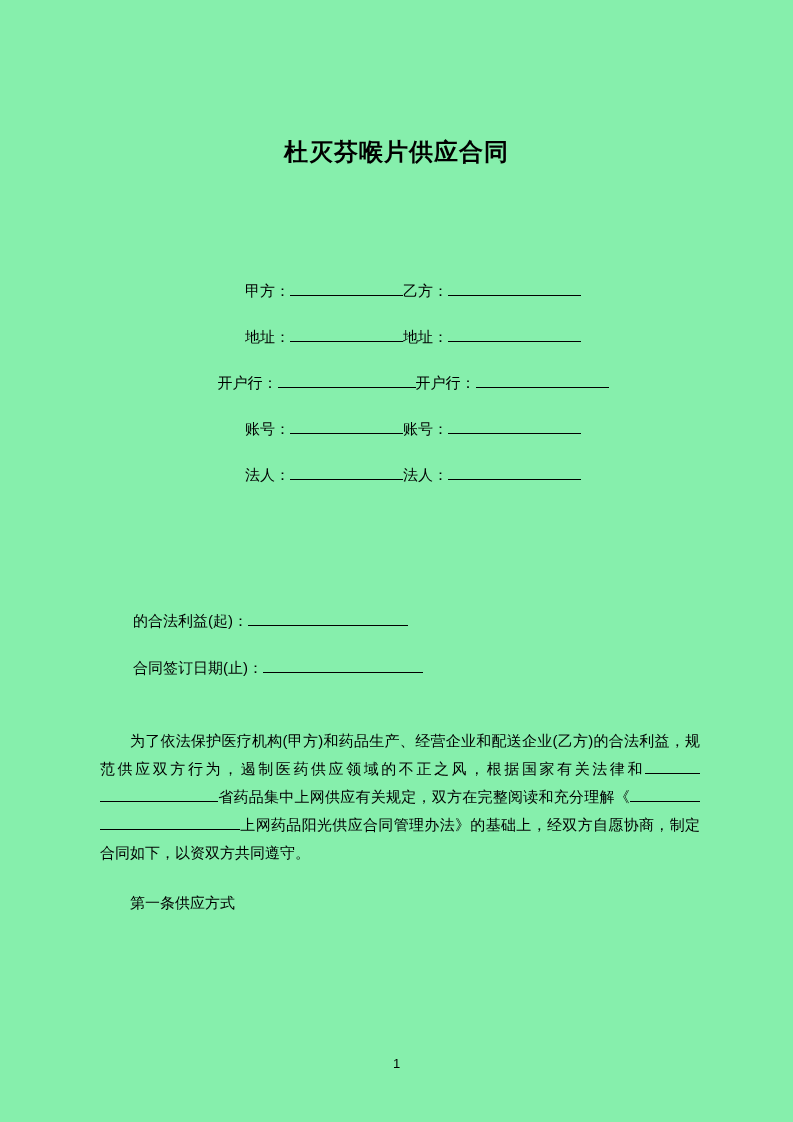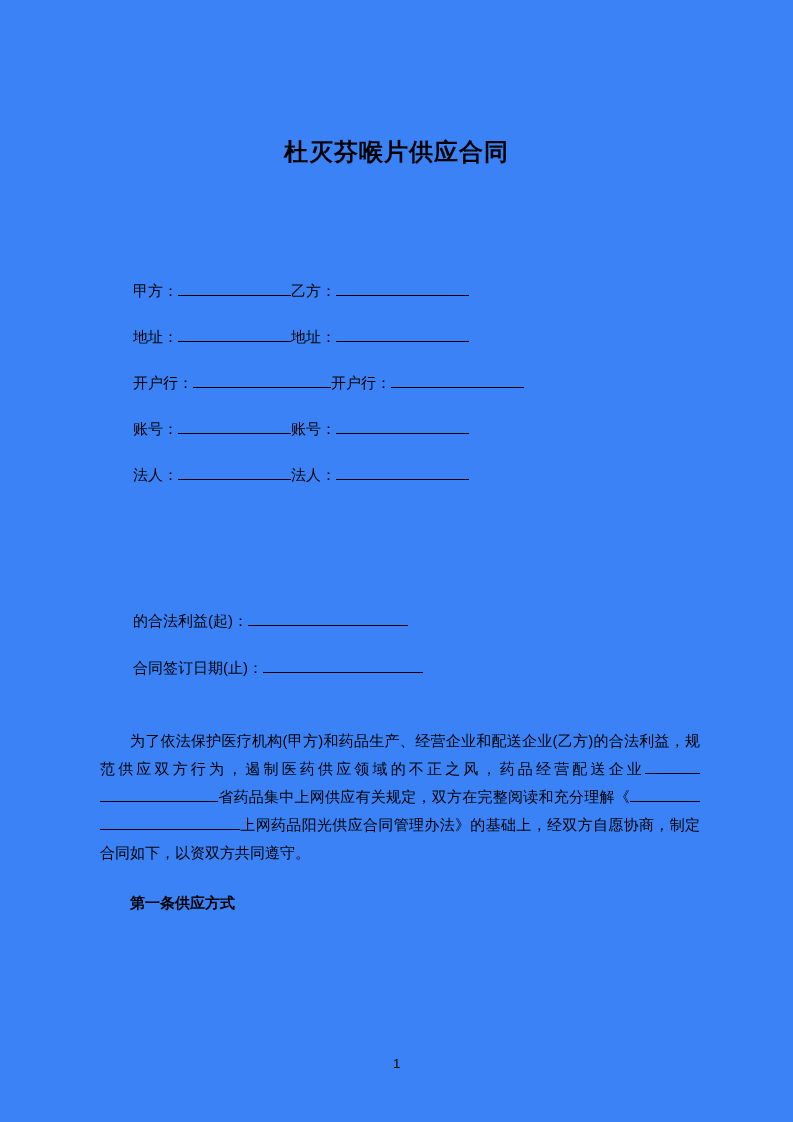--- a/index.html
+++ b/index.html
@@ -8,21 +8,21 @@
     background: #ffffff;
   }
   body {
     font-family: "Liberation Sans", "DejaVu Sans", sans-serif;
     color: #000000;
   }
   .page {
     position: relative;
     width: 793px;
     height: 1122px;
-    background: #3b82f6;
+    background: #86efac;
     margin: 0 auto;
     overflow: hidden;
     box-sizing: border-box;
   }
   .doc-title {
     position: absolute;
     top: 136px;
     left: 0;
     width: 793px;
     text-align: center;
@@ -34,20 +34,21 @@
     position: absolute;
     top: 282px;
     left: 133px;
     width: 560px;
   }
   .party-row {
     font-size: 15px;
     line-height: 1;
     margin-bottom: 30px;
     white-space: nowrap;
+    text-align: center;
   }
   .party-row .lbl {
     display: inline-block;
   }
   .party-row .rule {
     display: inline-block;
     border-bottom: 1px solid #000;
     height: 13px;
     vertical-align: baseline;
   }
@@ -95,21 +96,21 @@
   }
   .ir-1 { width: 55px; }
   .ir-2 { width: 118px; }
   .ir-3 { width: 70px; }
   .ir-4 { width: 140px; }
   .section-head {
     font-size: 15px;
     line-height: 28px;
     margin: 0 0 22px 0;
     text-indent: 2em;
-    font-weight: bold;
+    font-weight: normal;
   }
   .page-number {
     position: absolute;
     top: 1056px;
     left: 0;
     width: 793px;
     text-align: center;
     font-size: 13px;
   }
 </style>
@@ -149,21 +150,21 @@
     <div class="date-row">
       <span class="lbl">的合法利益(起)：</span><span class="rule"></span>
     </div>
     <div class="date-row">
       <span class="lbl">合同签订日期(止)：</span><span class="rule"></span>
     </div>
   </div>
 
   <div class="body-block">
 
-    <p class="para"><span>为了依法保护医疗机构(甲方)和药品生产、经营企业和配送企业(乙方)的合法利益，规范供应双方行为，遏制医药供应领域的不正之风，药品经营配送企业</span><span class="inline-rule ir-1"></span><span class="inline-rule ir-2"></span><span>省药品集中上网供应有关规定，双方在完整阅读和充分理解《</span><span class="inline-rule ir-3"></span><span class="inline-rule ir-4"></span><span>上网药品阳光供应合同管理办法》的基础上，经双方自愿协商，制定合同如下，以资双方共同遵守。</span></p>
+    <p class="para"><span>为了依法保护医疗机构(甲方)和药品生产、经营企业和配送企业(乙方)的合法利益，规范供应双方行为，遏制医药供应领域的不正之风，根据国家有关法律和</span><span class="inline-rule ir-1"></span><span class="inline-rule ir-2"></span><span>省药品集中上网供应有关规定，双方在完整阅读和充分理解《</span><span class="inline-rule ir-3"></span><span class="inline-rule ir-4"></span><span>上网药品阳光供应合同管理办法》的基础上，经双方自愿协商，制定合同如下，以资双方共同遵守。</span></p>
 
     <p class="section-head">第一条供应方式</p>
 
 
   </div>
 
   <div class="page-number">1</div>
 
 </div>
 

